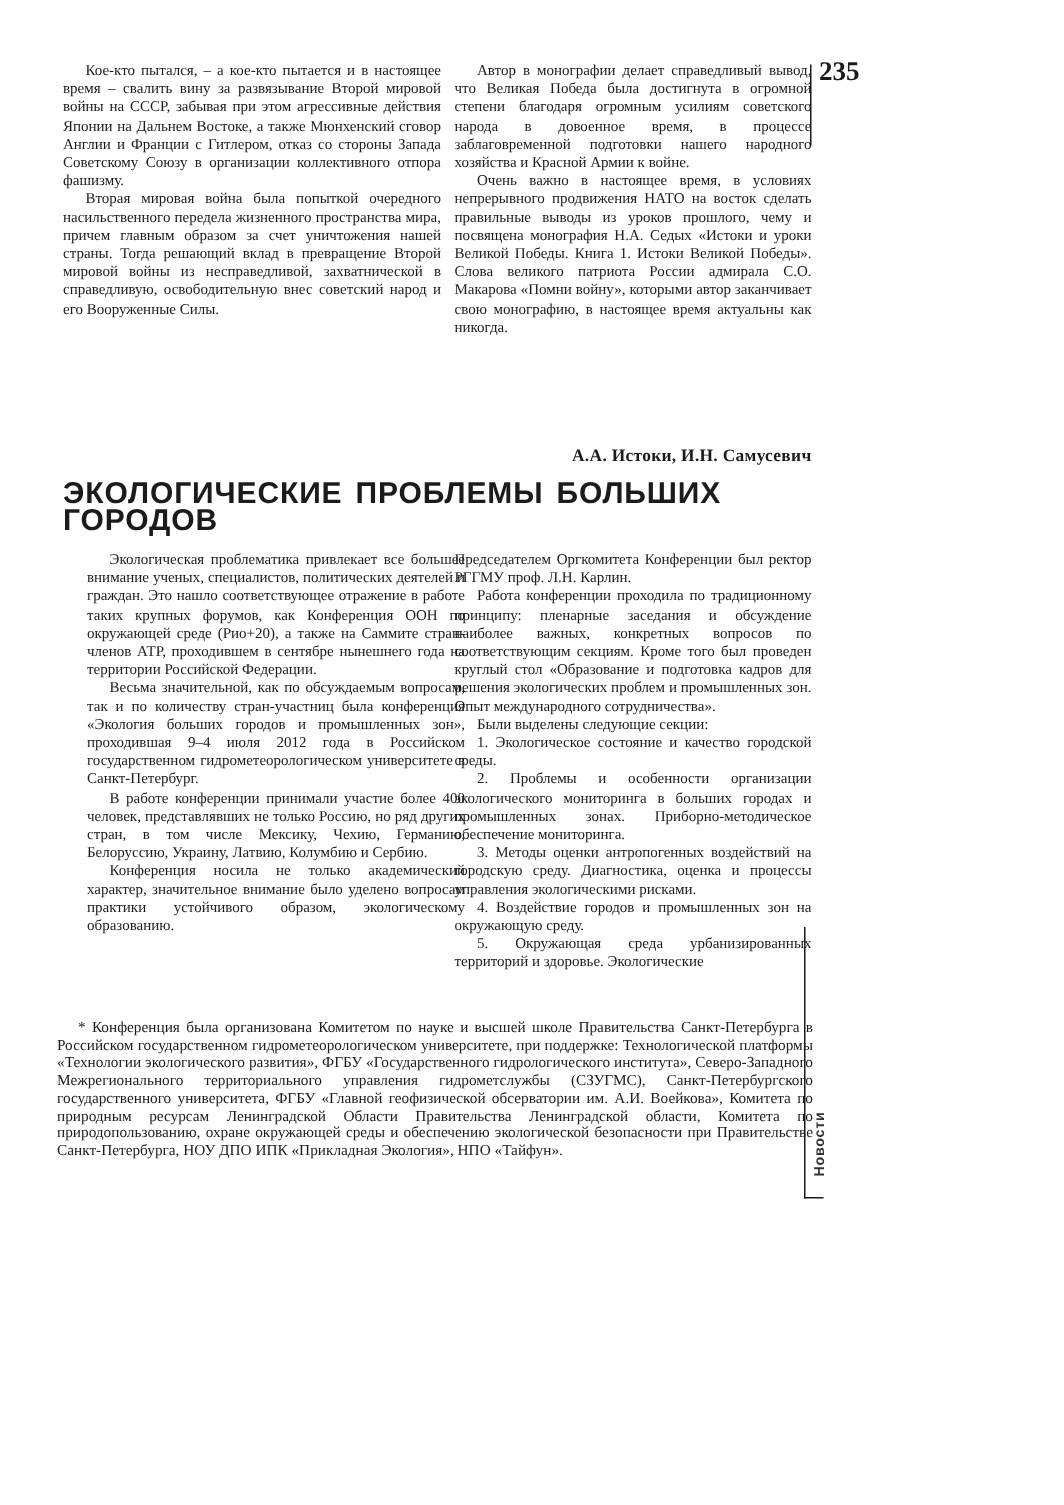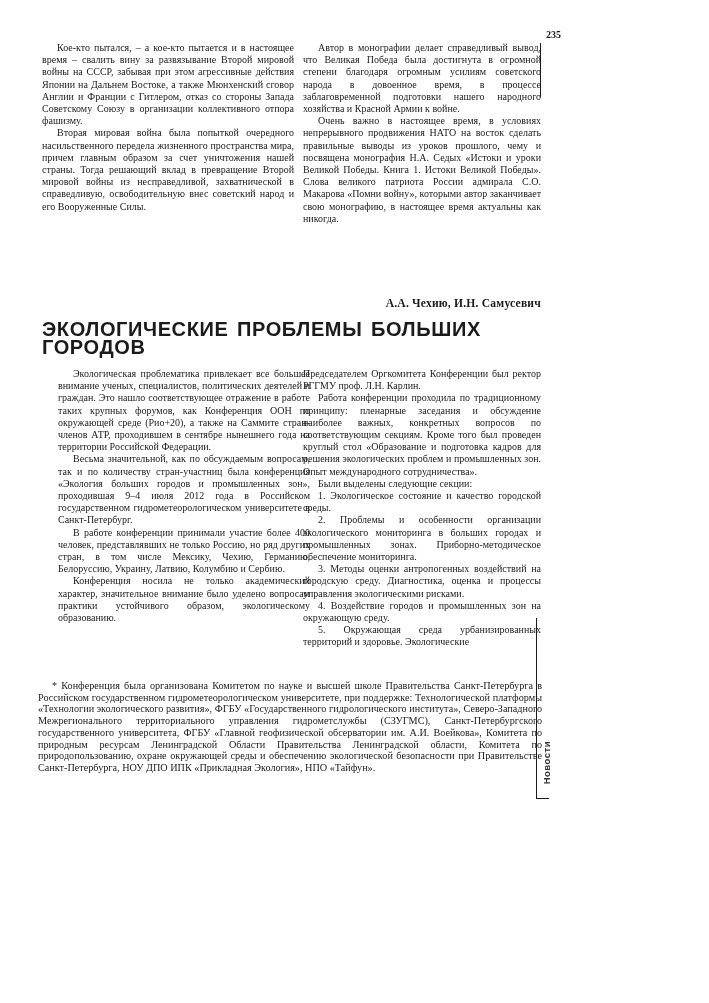--- a/index.html
+++ b/index.html
@@ -22,22 +22,22 @@
   .col p.bold { font-weight: normal; }
 
   .review-left  { top: 42px; left: 42px;  width: 252px; }
   .review-right { top: 42px; left: 303px; width: 238px; }
 
   .pagenum-rule {
     position: absolute; left: 540px; top: 43px;
     width: 1px; height: 54px; background: #1b1b1b;
   }
   .pagenum {
-    position: absolute; left: 546px; top: 28px;
-    font-size: 10px; font-weight: bold; line-height: 13px; text-align: center;
+    position: absolute; left: 546px; top: 41px;
+    font-size: 18px; font-weight: bold; line-height: 13px; text-align: center;
   }
 
   .authors {
     position: absolute; top: 297px; left: 42px; width: 499px;
     text-align: right; font-weight: bold; font-size: 11.6px; line-height: 13px;
     letter-spacing: 0.2px;
   }
   .title {
     position: absolute; top: 320px; left: 42px; width: 480px;
     font-family: "Liberation Sans", sans-serif;
@@ -82,21 +82,21 @@
   <div class="col review-left">
     <p>Кое-кто пытался, – а кое-кто пытается и в настоящее время – свалить вину за развязывание Второй мировой войны на СССР, забывая при этом агрессивные действия Японии на Дальнем Востоке, а также Мюнхенский сговор Англии и Франции с Гитлером, отказ со стороны Запада Советскому Союзу в организации коллективного отпора фашизму.</p>
     <p>Вторая мировая война была попыткой очередного насильственного передела жизненного пространства мира, причем главным образом за счет уничтожения нашей страны. Тогда решающий вклад в превращение Второй мировой войны из несправедливой, захватнической в справедливую, освободительную внес советский народ и его Вооруженные Силы.</p>
   </div>
 
   <div class="col review-right">
     <p>Автор в монографии делает справедливый вывод, что Великая Победа была достигнута в огромной степени благодаря огромным усилиям советского народа в довоенное время, в процессе заблаговременной подготовки нашего народного хозяйства и Красной Армии к войне.</p>
     <p>Очень важно в настоящее время, в условиях непрерывного продвижения НАТО на восток сделать правильные выводы из уроков прошлого, чему и посвящена монография Н.А. Седых «Истоки и уроки Великой Победы. Книга 1. Истоки Великой Победы». Слова великого патриота России адмирала С.О. Макарова «Помни войну», которыми автор заканчивает свою монографию, в настоящее время актуальны как никогда.</p>
   </div>
 
-  <div class="authors">А.А. Чехию, И.Н. Самусевич</div>
+  <div class="authors">А.А. Истоки, И.Н. Самусевич</div>
 
   <h1 class="title" style="margin:0;">
     <span>ЭКОЛОГИЧЕСКИЕ ПРОБЛЕМЫ БОЛЬШИХ ГОРОДОВ</span>
   </h1>
 
   <div class="col body-left">
     <p>Экологическая проблематика привлекает все большее внимание ученых, специалистов, политических деятелей и граждан. Это нашло соответствующее отражение в работе таких крупных форумов, как Конференция ООН по окружающей среде (Рио+20), а также на Саммите стран-членов АТР, проходившем в сентябре нынешнего года на территории Российской Федерации.</p>
     <p>Весьма значительной, как по обсуждаемым вопросам, так и по количеству стран-участниц была конференция «Экология больших городов и промышленных зон», проходившая 9–4 июля 2012 года в Российском государственном гидрометеорологическом университете в Санкт-Петербург.</p>
     <p>В работе конференции принимали участие более 400 человек, представлявших не только Россию, но ряд других стран, в том числе Мексику, Чехию, Германию, Белоруссию, Украину, Латвию, Колумбию и Сербию.</p>
     <p>Конференция носила не только академический характер, значительное внимание было уделено вопросам практики устойчивого образом, экологическому образованию.</p>

